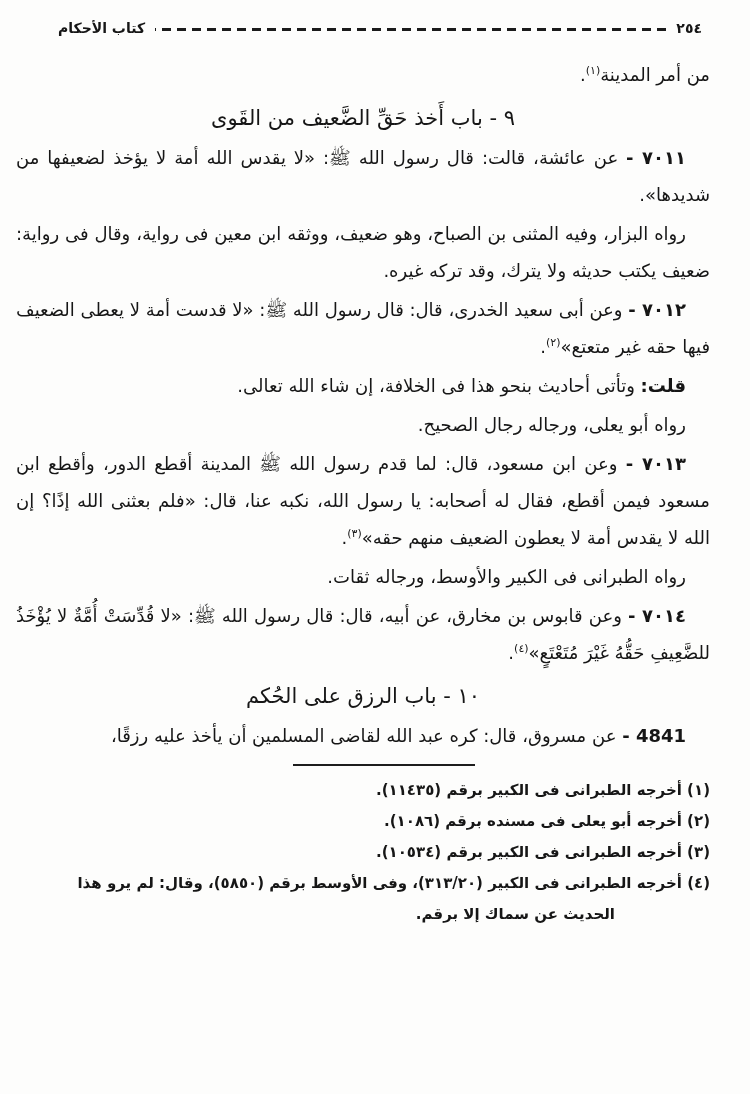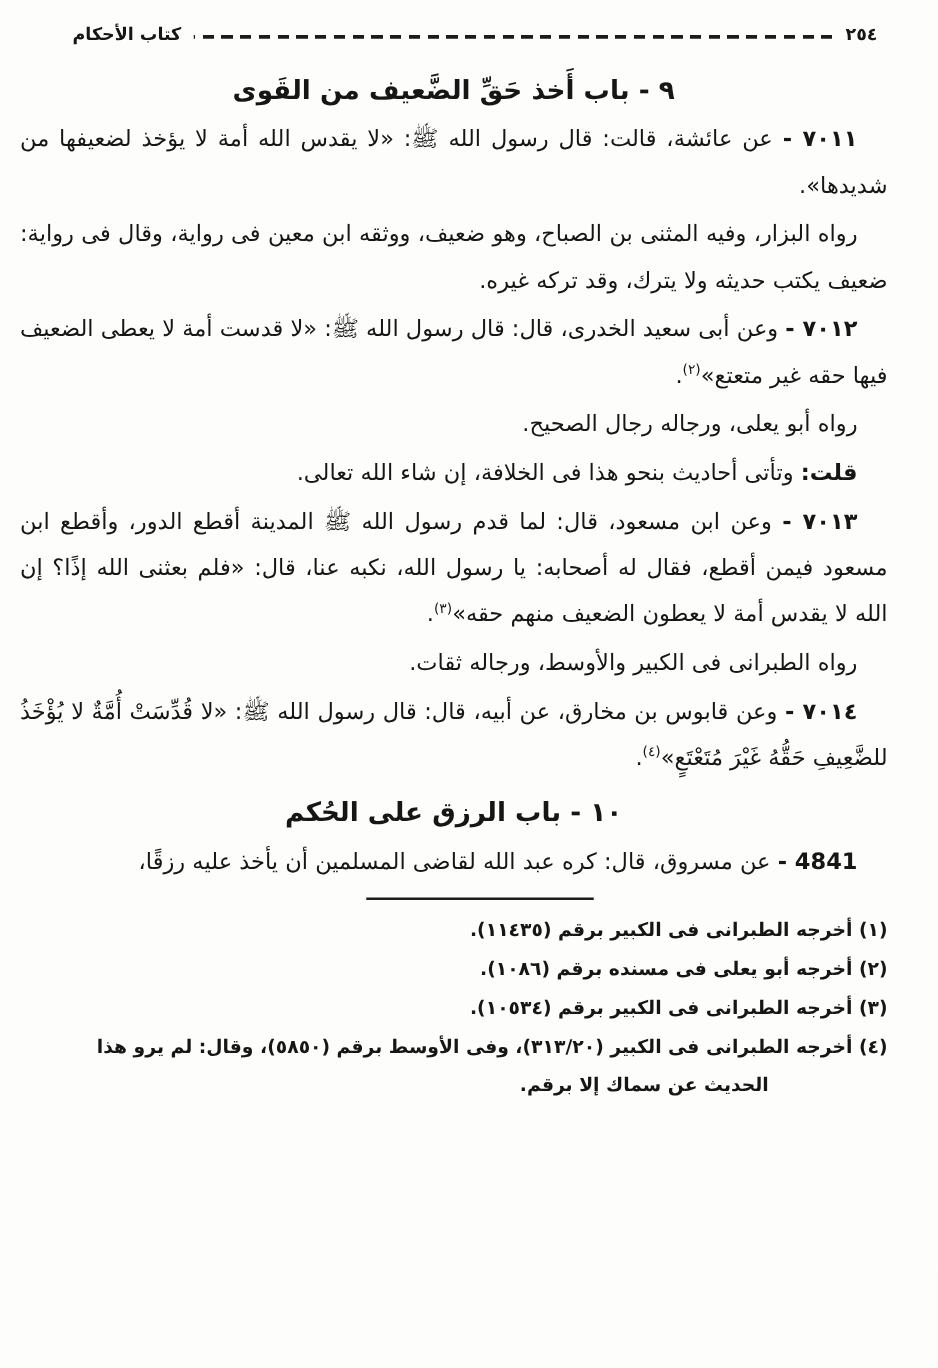--- a/index.html
+++ b/index.html
@@ -54,21 +54,21 @@
   .hnum { font-weight: 700; }
   .lead { font-weight: 700; }
   sup.ref {
     font-size: 11px;
     line-height: 0;
     vertical-align: 7px;
     font-weight: 400;
   }
   .chapter-heading {
     font-size: 21px;
-    font-weight: 700;
+    font-weight: 400;
     text-align: center;
     margin: 9px 0 5px 0;
     line-height: 32px;
     text-indent: 0;
   }
   
   .footnotes { margin-top: 10px; }
   .fn-divider {
     width: 182px;
     height: 2px;
@@ -88,42 +88,43 @@
 <body>
 
 <div class="page">
 
   <div class="page-header">
     <div class="page-num">٢٥٤</div>
     <div class="header-rule"></div>
     <div class="book-title">كتاب الأحكام</div>
   </div>
 
+  <p class="body noindent"><span>من أمر المدينة</span><sup class="ref">(١)</sup><span>.</span></p>
 
 
   <h2 class="chapter-heading">٩ - باب أَخذ حَقِّ الضَّعيف من القَوى</h2>
 
   <p class="body">
     <span class="hnum">٧٠١١ -</span>
     <span>عن عائشة، قالت: قال رسول الله ﷺ: «لا يقدس الله أمة لا يؤخذ لضعيفها من شديدها».</span>
   </p>
 
   <p class="body"><span>رواه البزار، وفيه المثنى بن الصباح، وهو ضعيف، ووثقه ابن معين فى رواية، وقال فى رواية: ضعيف يكتب حديثه ولا يترك، وقد تركه غيره.</span></p>
 
   <p class="body">
     <span class="hnum">٧٠١٢ -</span>
     <span>وعن أبى سعيد الخدرى، قال: قال رسول الله ﷺ: «لا قدست أمة لا يعطى الضعيف فيها حقه غير متعتع»</span><sup class="ref">(٢)</sup><span>.</span>
   </p>
 
-  <p class="body"><span>رواه أبو يعلى، ورجاله رجال الصحيح.</span></p>
-
   <p class="body">
     <span class="lead">قلت:</span>
     <span>وتأتى أحاديث بنحو هذا فى الخلافة، إن شاء الله تعالى.</span>
   </p>
+
+  <p class="body"><span>رواه أبو يعلى، ورجاله رجال الصحيح.</span></p>
 
   <p class="body">
     <span class="hnum">٧٠١٣ -</span>
     <span>وعن ابن مسعود، قال: لما قدم رسول الله ﷺ المدينة أقطع الدور، وأقطع ابن مسعود فيمن أقطع، فقال له أصحابه: يا رسول الله، نكبه عنا، قال: «فلم بعثنى الله إذًا؟ إن الله لا يقدس أمة لا يعطون الضعيف منهم حقه»</span><sup class="ref">(٣)</sup><span>.</span>
   </p>
 
   <p class="body"><span>رواه الطبرانى فى الكبير والأوسط، ورجاله ثقات.</span></p>
 
   <p class="body">
     <span class="hnum">٧٠١٤ -</span>

